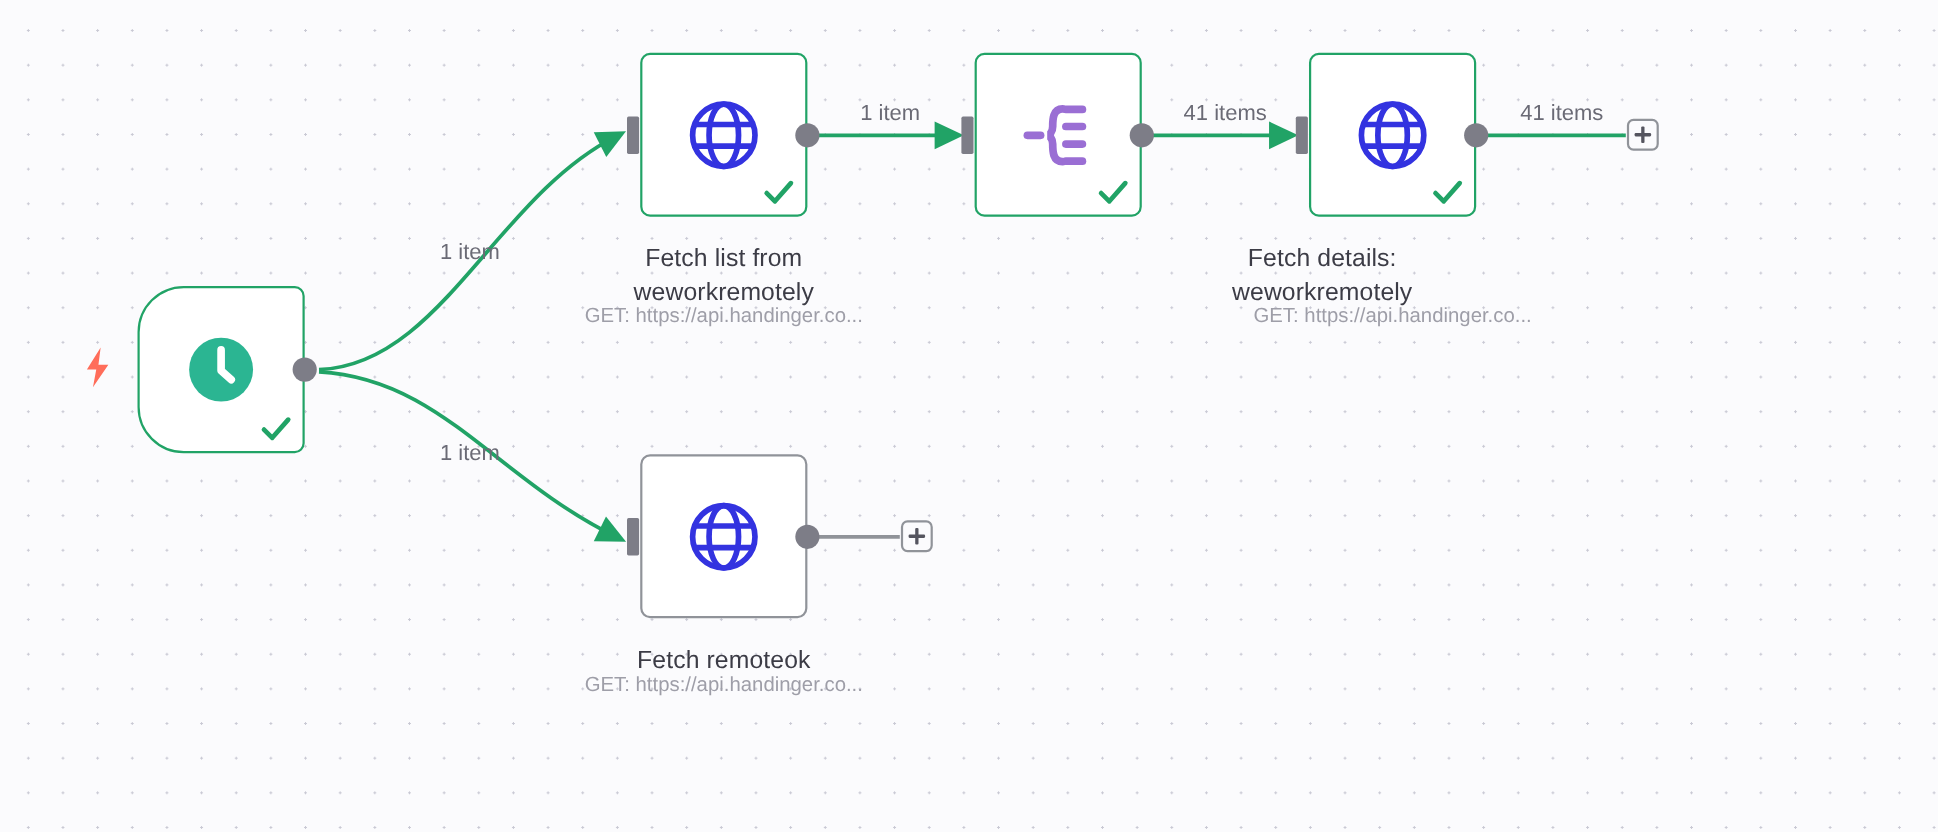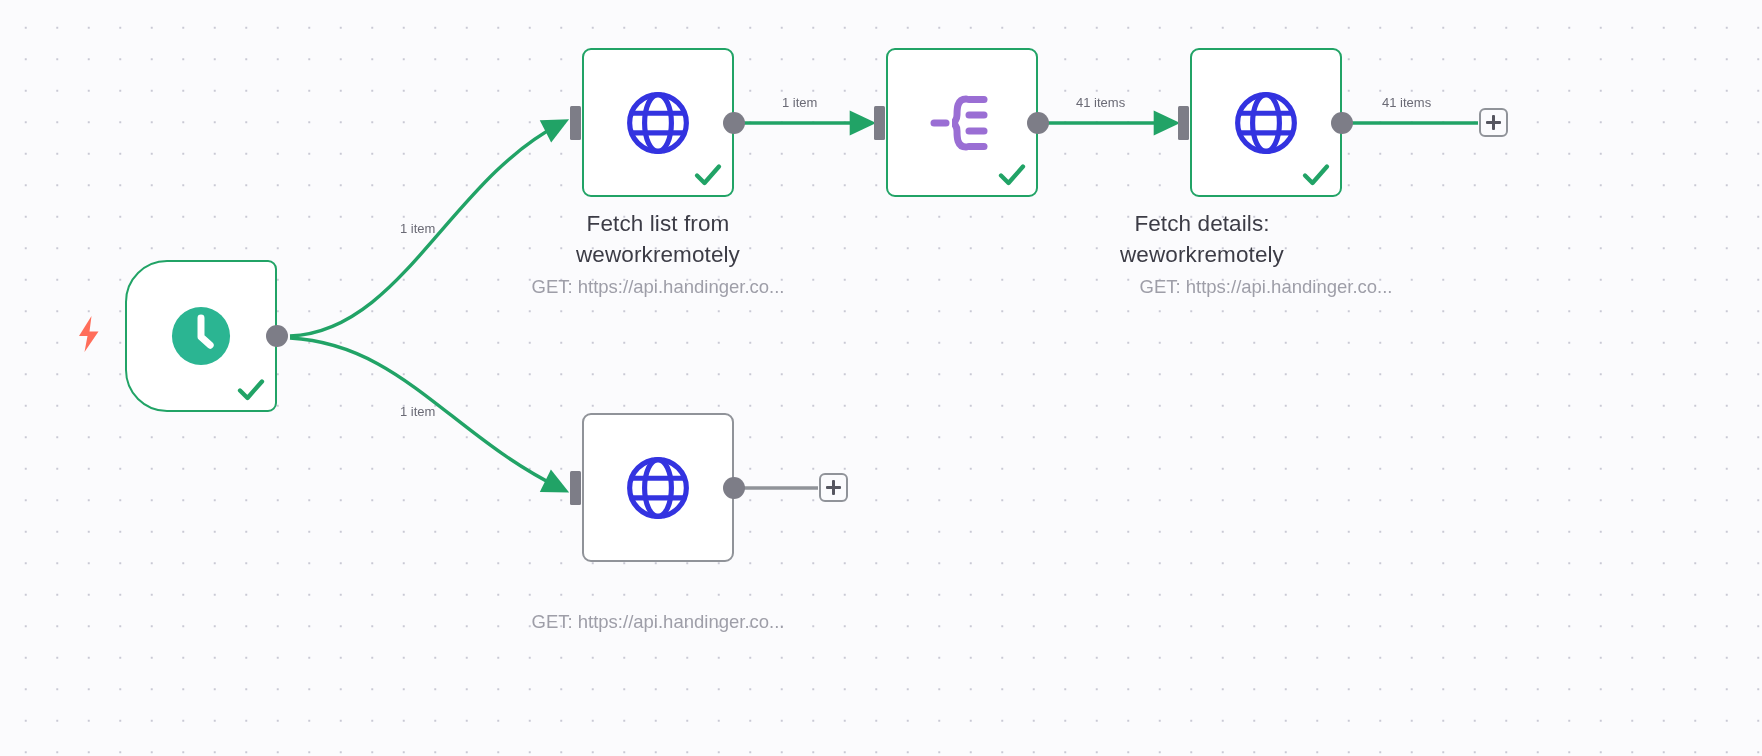--- a/index.html
+++ b/index.html
@@ -45,28 +45,28 @@
     border:2.2px solid #909399;border-radius:6px;background:#fbfbfd;z-index:7;
     display:flex;align-items:center;justify-content:center;
   }
   .plus-btn .hbar{position:absolute;width:15px;height:2.6px;background:#55555f;border-radius:1px;}
   .plus-btn .vbar{position:absolute;width:2.6px;height:15px;background:#55555f;border-radius:1px;}
 
   
   .node-title{
     position:absolute;text-align:center;
     font-size:22.5px;color:#3c3c46;line-height:31px;
-    letter-spacing:0.1px;white-space:pre-line;
+    letter-spacing:0.1px;white-space:pre-line;margin-top:11px;
   }
   .node-sub{
     position:absolute;text-align:center;
     font-size:18.5px;color:#9e9ea8;line-height:25px;white-space:nowrap;
   }
   .edge-label{
-    position:absolute;font-size:13px;color:#6a6a75;
+    position:absolute;font-size:20px;color:#6a6a75;
     background:transparent;white-space:nowrap;line-height:20px;
   }
 </style>
 </head>
 <body>
 
 <div id="canvas">
 
   <svg id="edges" viewBox="0 0 1762 756">
     <defs>
@@ -188,20 +188,21 @@
           <circle cx="32" cy="32" r="27.5" fill="none" stroke="#3333e0" stroke-width="5"></circle>
           <ellipse cx="32" cy="32" rx="13" ry="27.5" fill="none" stroke="#3333e0" stroke-width="5"></ellipse>
           <line x1="5.5" y1="22.5" x2="58.5" y2="22.5" stroke="#3333e0" stroke-width="5"></line>
           <line x1="5.5" y1="41.5" x2="58.5" y2="41.5" stroke="#3333e0" stroke-width="5"></line>
         </svg>
       </span>
     </div>
   </div>
   <div class="in-stub" style="left:570px;top:471px;"></div>
   <div class="out-dot" style="left:723px;top:477px;"></div>
+  <div class="node-title" style="left:508px;top:573px;width:300px;">Fetch remoteok</div>
   <div class="node-sub" style="left:458px;top:609px;width:400px;">GET: https://api.handinger.co...</div>
 
   <div class="edge-label" style="left:400px;top:219px;">1 item</div>
 
   <div class="edge-label" style="left:400px;top:402px;">1 item</div>
 
   <div class="edge-label" style="left:782px;top:93px;">1 item</div>
 
   <div class="edge-label" style="left:1076px;top:93px;">41 items</div>
 

